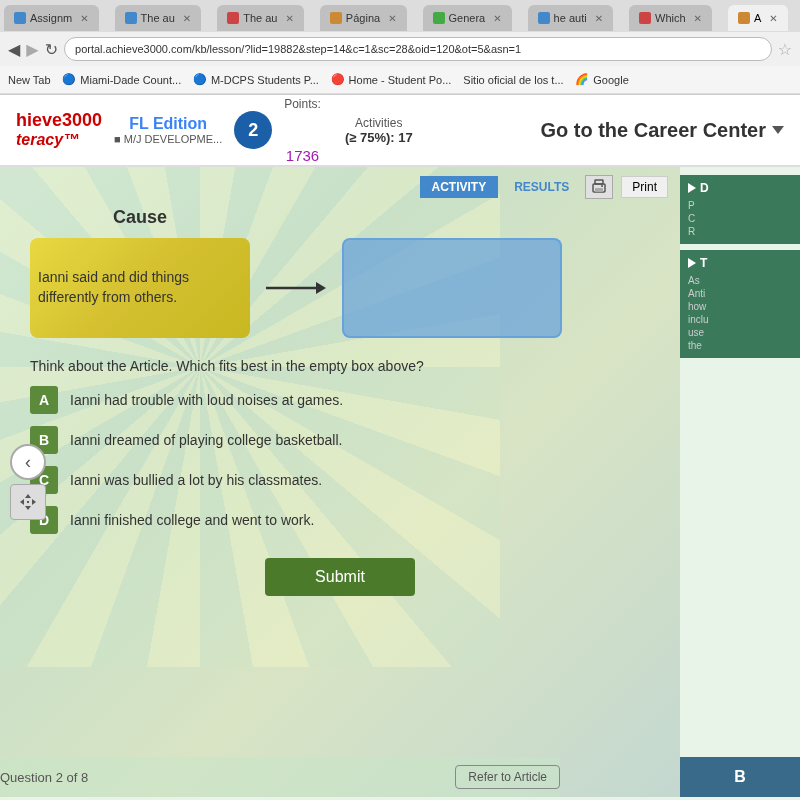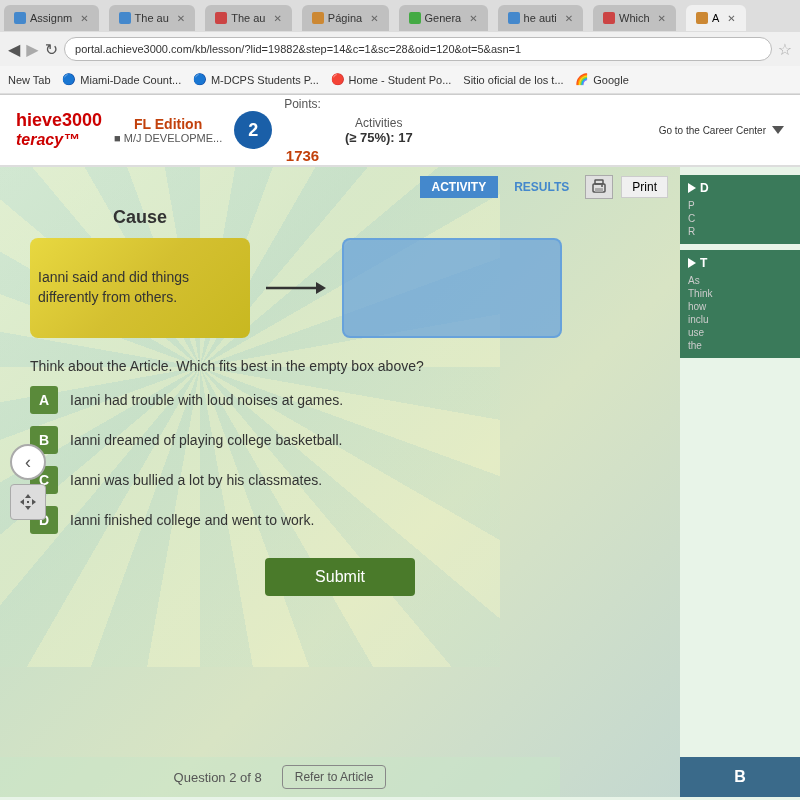--- a/index.html
+++ b/index.html
@@ -16,21 +16,21 @@
       background: #f0f0f0;
       border-bottom: 1px solid #ccc;
     }
 
     .tab-bar {
       display: flex;
       align-items: center;
       background: #ddd;
       height: 32px;
       padding: 4px 4px 0;
-      gap: 10px;
+      gap: 16px;
       overflow: hidden;
     }
 
     .tab {
       display: flex;
       align-items: center;
       height: 26px;
       padding: 0 10px;
       background: #c0c0c0;
       border-radius: 6px 6px 0 0;
@@ -443,21 +443,21 @@
 
     
     .bottom-bar {
       position: absolute;
       bottom: 0;
       left: 0;
       right: 120px;
       height: 40px;
       display: flex;
       align-items: center;
-      justify-content: center;
+      justify-content: space-between;
       gap: 20px;
       background: rgba(200, 230, 200, 0.5);
       z-index: 3;
     }
 
     .question-indicator {
       font-size: 13px;
       color: #555;
     }
 
@@ -581,41 +581,41 @@
   </div>
 </div>
 
 <div class="app-header">
   <div class="app-logo">
     <span style="font-size:18px;font-weight:bold;color:#cc0000;">hieve3000</span>
     <span style="font-size:16px;font-style:italic;font-weight:bold;color:#cc0000;">teracy™</span>
   </div>
 
   <div class="header-edition">
-    <span style="font-weight:bold;font-size:14px;color:#c2410c;">FL Edition</span>
+    <span style="font-weight:bold;font-size:16px;color:#3b82f6;">FL Edition</span>
     <span style="font-size:11px;color:#555;">■ M/J DEVELOPME...</span>
   </div>
 
   <div class="level-badge">
     <span>2</span>
   </div>
 
   <div class="header-stats">
     <div class="stat-item">
       <span style="font-size:12px;color:#555;">Points:</span>
-      <span style="font-size:15px;font-weight:bold;color:#c2410c;margin-top:36px;">1736</span>
+      <span style="font-size:15px;font-weight:normal;color:#a21caf;margin-top:36px;">1736</span>
     </div>
     <div class="stat-item">
       <span style="font-size:12px;color:#555;">Activities</span>
       <span style="font-size:13px;font-weight:bold;color:#333;">(≥ 75%): 17</span>
     </div>
   </div>
 
   <div class="career-center-btn">
-    <span style="font-weight:normal;font-size:10px;">Go to the Career Center</span>
+    <span style="font-weight:bold;font-size:20px;">Go to the Career Center</span>
     <div class="arrow-down"></div>
   </div>
 </div>
 
 <div class="main-content">
 
   <div class="activity-area">
 
     <div class="activity-toolbar">
       <button class="btn-activity">ACTIVITY</button>
@@ -723,21 +723,21 @@
       </div>
     </div>
 
     <div class="sidebar-panel" style="background:#3a7a5a;margin-top:4px;">
       <div class="sidebar-panel-header">
         <div class="triangle"></div>
         <span>T</span>
       </div>
       <div class="sidebar-text">
         <div>As</div>
-        <div>Think</div>
+        <div>Anti</div>
         <div>how</div>
         <div>inclu</div>
         <div>use</div>
         <div>the</div>
       </div>
     </div>
 
     <div class="bottom-right-badge">
       <span>B</span>
     </div>

